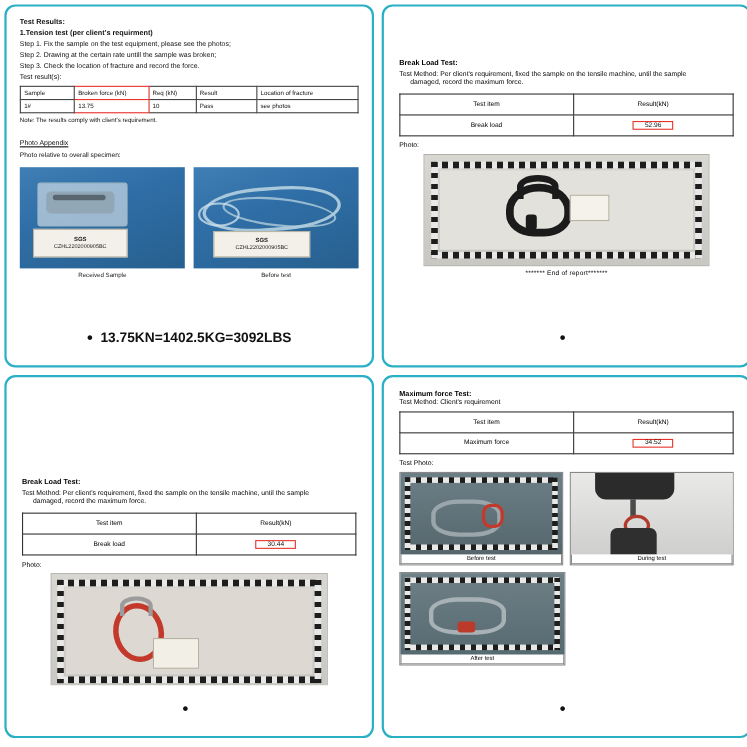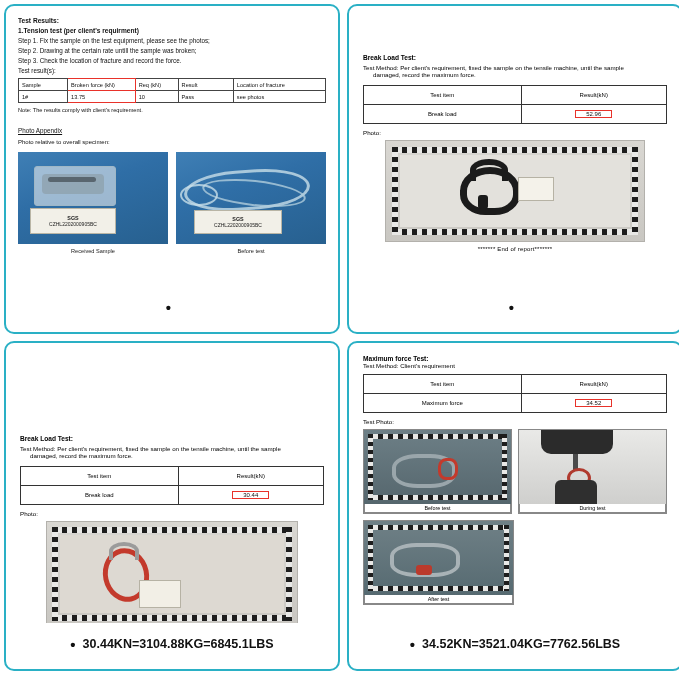--- a/index.html
+++ b/index.html
@@ -99,20 +99,21 @@
                 <span>CZHL2202000905BC</span>
               </div>
             </div>
             <div class="imgcap">Before test</div>
           </div>
         </div>
       </div>
     </div>
     <div class="caption">
       <span class="bullet">•</span>
+      <span>13.75KN=1402.5KG=3092LBS</span>
     </div>
   </div>
 
   <div class="panel panel2">
     <div class="doc">
       <div class="right-pad">
         <div class="t-head" style="margin-bottom:3px">Break Load Test:</div>
         <div style="font-size:6.2px">Test Method: Per client's requirement, fixed the sample on the tensile machine, until the sample</div>
         <div style="font-size:6.2px;padding-left:10px">damaged, record the maximum force.</div>
 
@@ -185,21 +186,20 @@
           <div style="position:absolute;left:13px;top:13px;right:13px;bottom:13px;background:#ddd9d2;"></div>
           <div style="position:absolute;left:56px;top:26px;width:36px;height:44px;border:5px solid #c33a2c;border-radius:50%;transform:rotate(-12deg);"></div>
           <div style="position:absolute;left:62px;top:20px;width:22px;height:14px;border:4px solid #9b9b9b;border-radius:50% 50% 0 0;border-bottom:none;"></div>
           <div style="position:absolute;left:92px;top:58px;width:40px;height:26px;background:#f2efe6;border:0.6px solid #b6b2a4;"></div>
         </div>
 
       </div>
     </div>
     <div class="caption">
       <span class="bullet">•</span>
-      <span>30.44KN=3104.88KG=6845.1LBS</span>
     </div>
   </div>
 
   <div class="panel">
     <div class="doc">
       <div style="padding:12px 14px 6px 14px;">
         <div class="t-head">Maximum force Test:</div>
         <div style="font-size:6.2px">Test Method: Client's requirement</div>
 
         <table class="t2" style="margin-top:5px">
@@ -250,17 +250,16 @@
             <div style="position:absolute;right:4px;top:4px;bottom:4px;width:5px;background:repeating-linear-gradient(180deg,#1d1d1d 0 4px,#e8e8e6 4px 8px);"></div>
             <div style="position:absolute;left:26px;top:22px;width:62px;height:26px;border:4px solid #a8b2b6;border-radius:38%;"></div>
             <div style="position:absolute;left:52px;top:44px;width:16px;height:10px;background:#bb3a2c;border-radius:3px;"></div>
           </div>
           <div class="cellcap">After test</div>
         </div>
       </div>
     </div>
     <div class="caption">
       <span class="bullet">•</span>
-      <span>34.52KN=3521.04KG=7762.56LBS</span>
     </div>
   </div>
 
 </div>
 
 </body></html>

